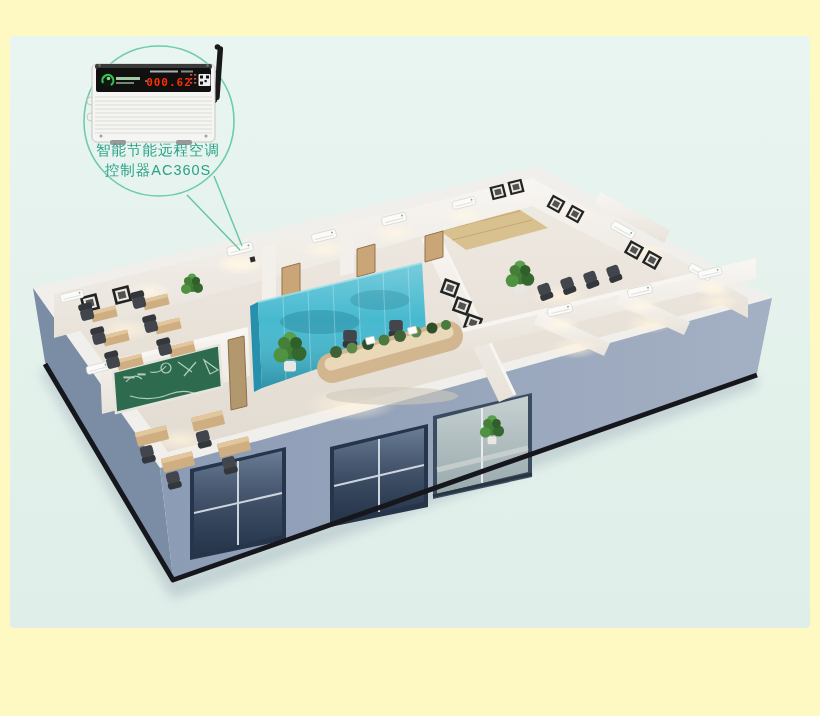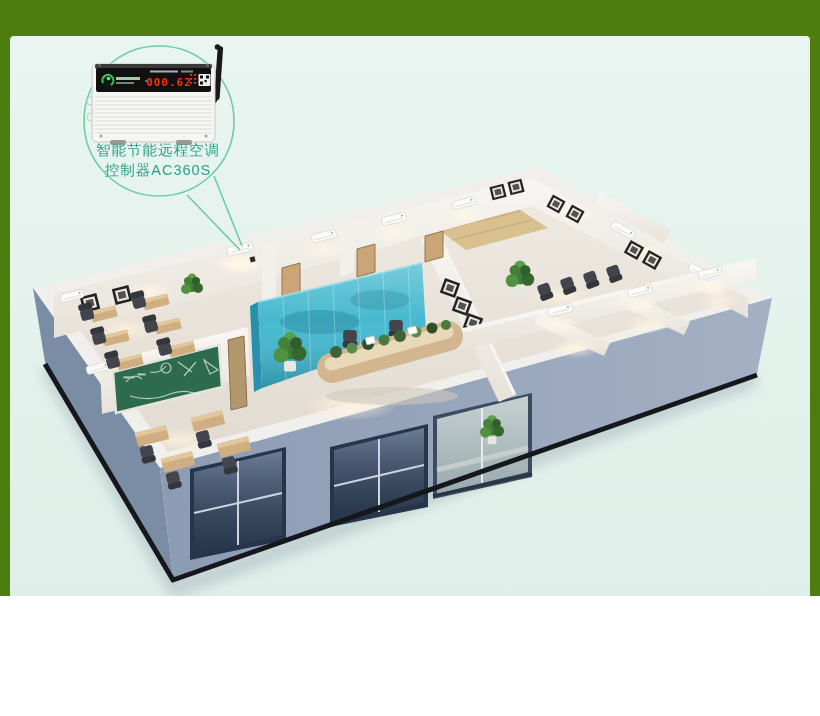--- a/index.html
+++ b/index.html
@@ -1,16 +1,16 @@
 <!DOCTYPE html>
 <html><head>
 <meta charset="utf-8">
 <style>
   html,body{margin:0;padding:0;background:#ffffff;}
-  .stage{position:relative;width:820px;height:596px;background:#4d7c0f;overflow:hidden;
+  .stage{position:relative;width:820px;height:716px;background:#fef9c3;overflow:hidden;
          font-family:"Liberation Sans",sans-serif;}
   svg{position:absolute;left:0;top:0;}
   text{font-family:"Liberation Sans",sans-serif;}
   .seg{font-family:"DejaVu Sans Mono",monospace;font-weight:bold;letter-spacing:1px;}
   .cjk{font-size:14.5px;font-weight:500;letter-spacing:1px;}
 </style>
 </head>
 <body>
 
 <div class="stage">

